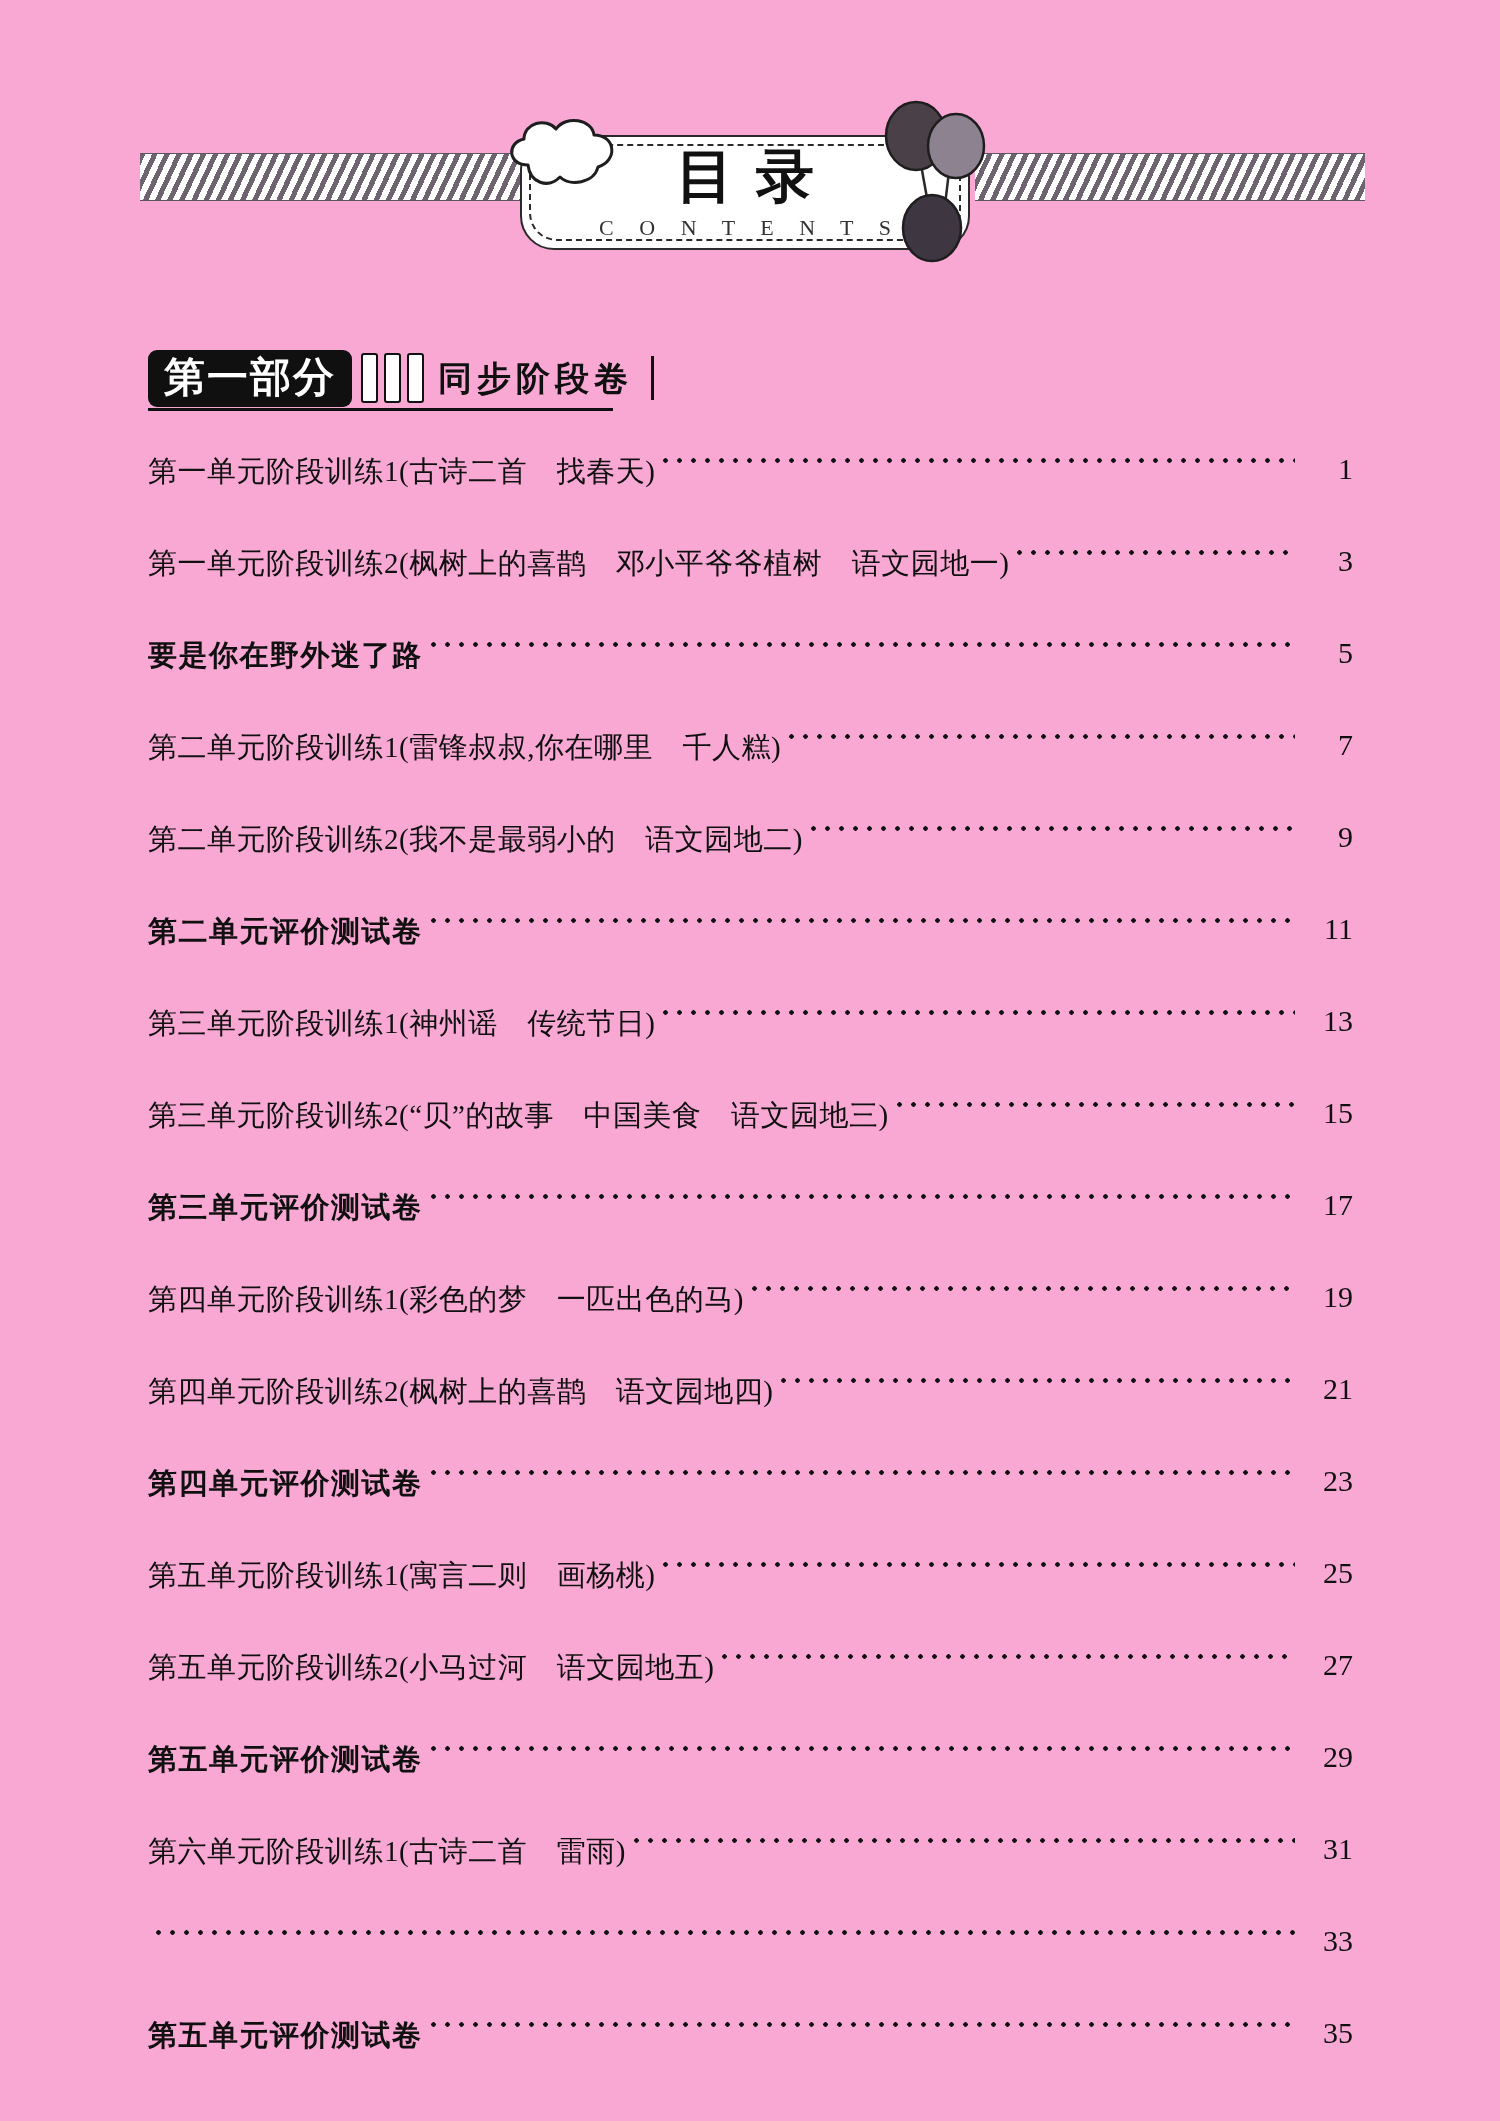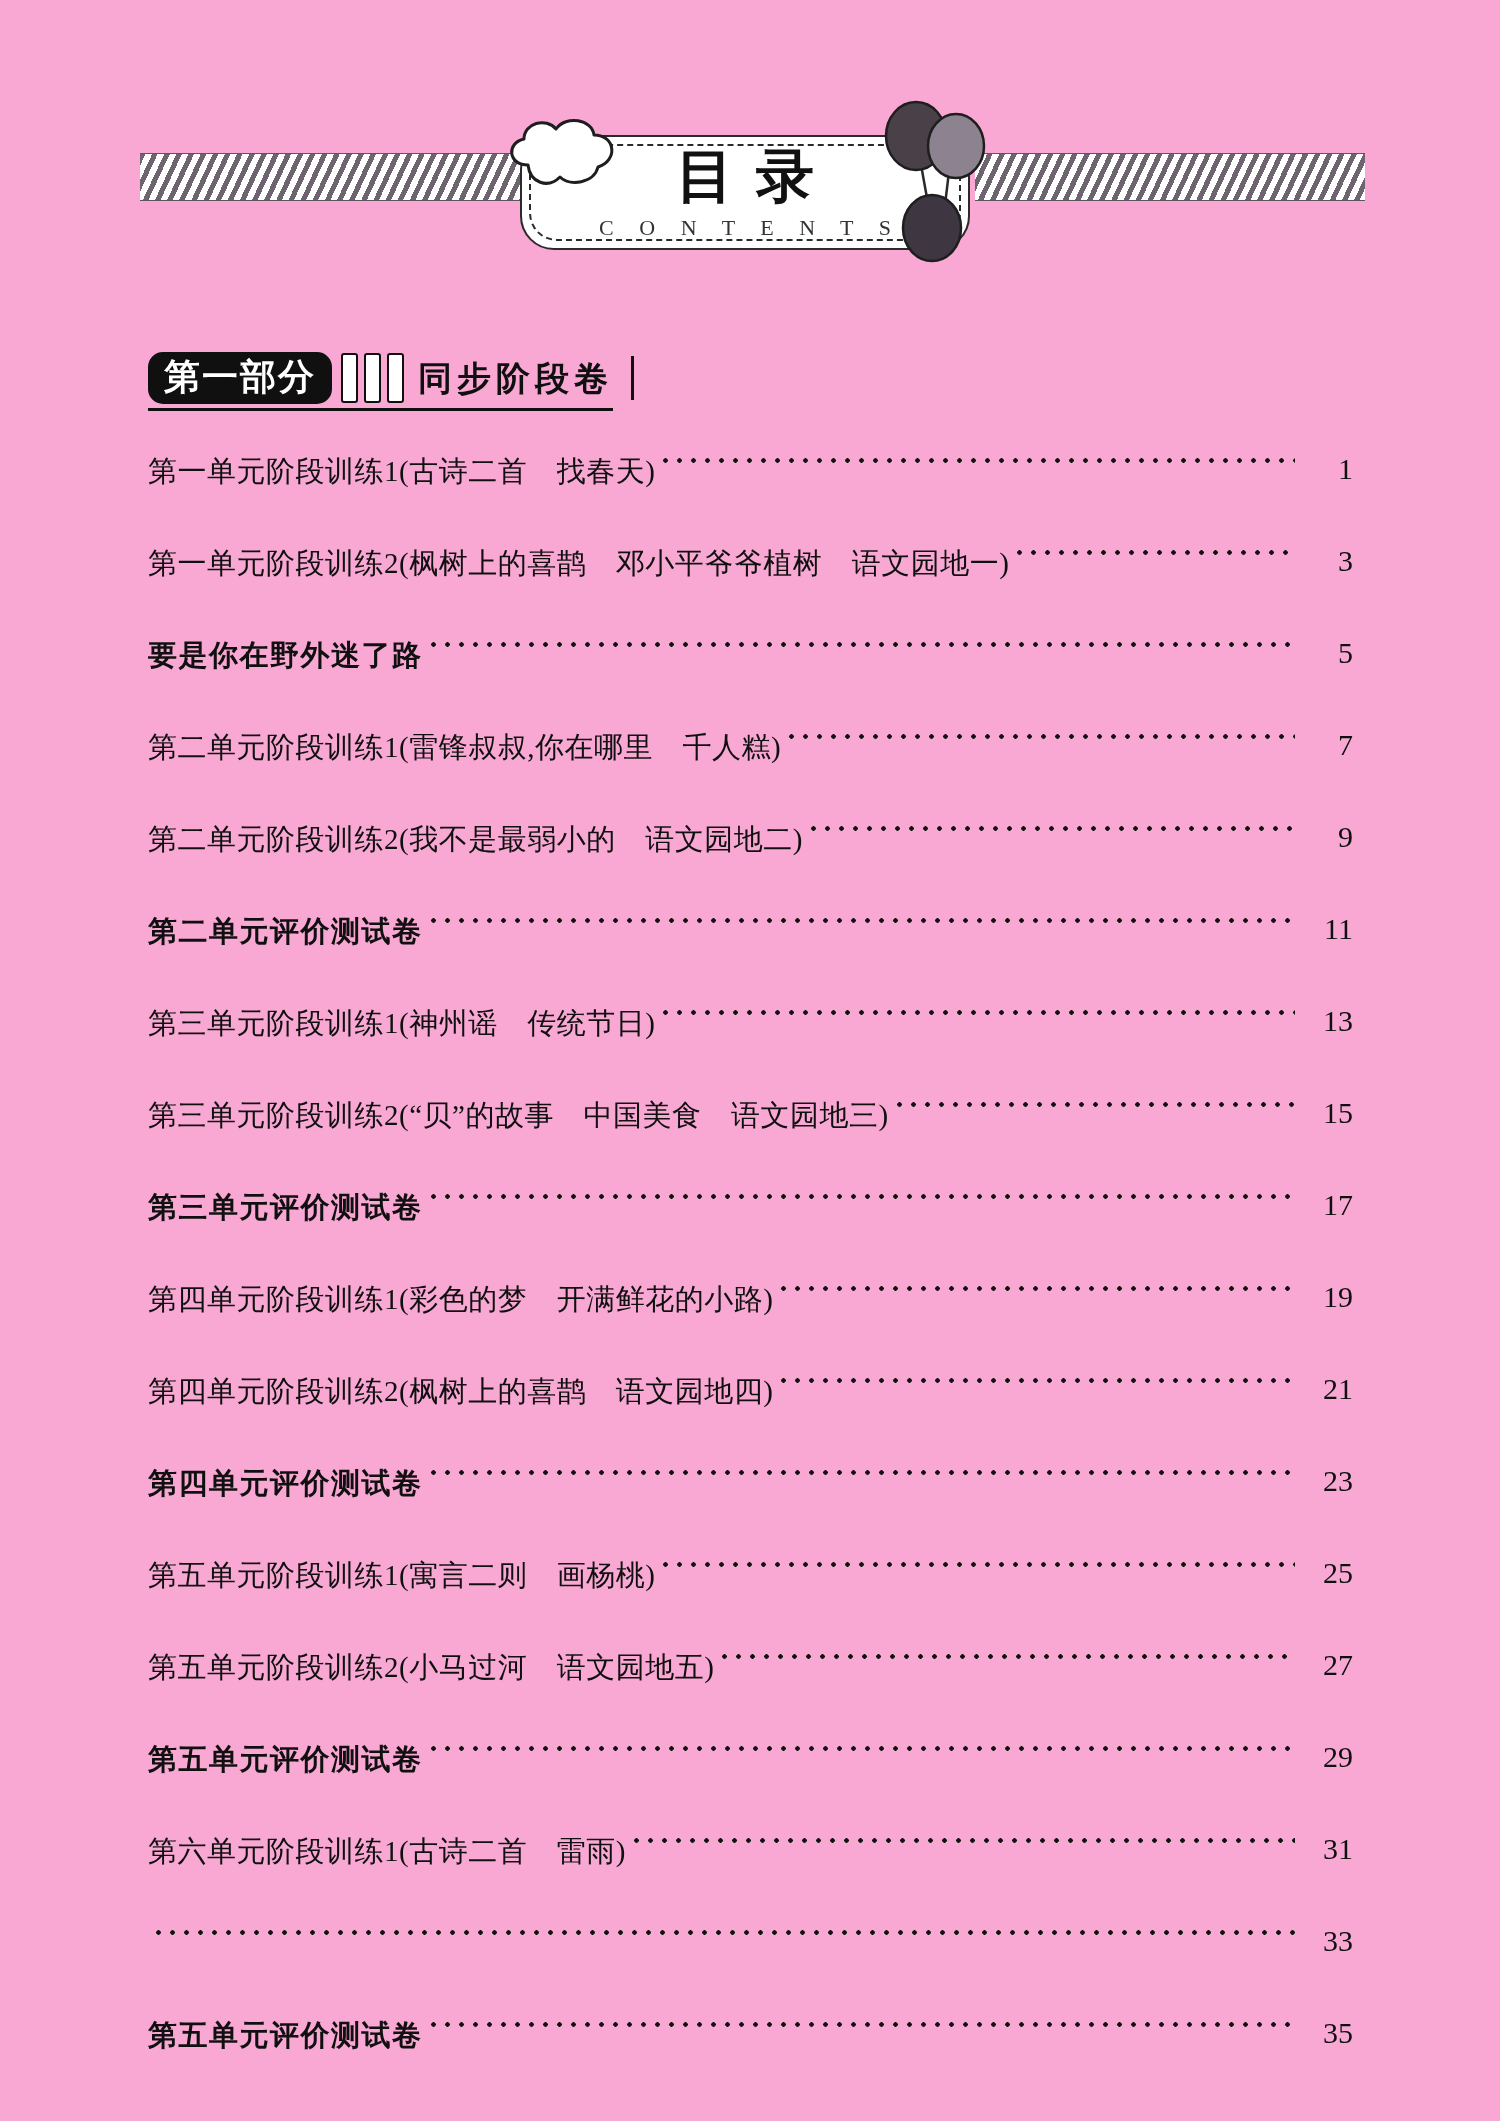--- a/index.html
+++ b/index.html
@@ -120,25 +120,25 @@
     left: 148px;
     top: 350px;
     display: flex;
     align-items: center;
     height: 56px;
   }
   .part-badge {
     background: #101010;
     color: #ffffff;
     font-family: "DejaVu Sans", "Liberation Sans", sans-serif;
-    font-size: 36px;
+    font-size: 41px;
     font-weight: bold;
     letter-spacing: 2px;
     padding: 7px 16px 9px 16px;
-    border-radius: 15px;
+    border-radius: 9px;
     line-height: 1;
   }
   .part-bars {
     display: flex;
     gap: 6px;
     margin-left: 9px;
     margin-right: 14px;
   }
   .part-bars i {
     display: block;
@@ -307,21 +307,21 @@
         <span class="toc-label">第三单元阶段训练2(“贝”的故事　中国美食　语文园地三)</span>
         <span class="toc-leader"></span>
         <span class="toc-page">15</span>
       </div>
       <div class="toc-row bold">
         <span class="toc-label">第三单元评价测试卷</span>
         <span class="toc-leader"></span>
         <span class="toc-page">17</span>
       </div>
       <div class="toc-row">
-        <span class="toc-label">第四单元阶段训练1(彩色的梦　开满鲜花的小路)</span>
+        <span class="toc-label">第四单元阶段训练1(彩色的梦　一匹出色的马)</span>
         <span class="toc-leader"></span>
         <span class="toc-page">19</span>
       </div>
       <div class="toc-row">
         <span class="toc-label">第四单元阶段训练2(枫树上的喜鹊　语文园地四)</span>
         <span class="toc-leader"></span>
         <span class="toc-page">21</span>
       </div>
       <div class="toc-row bold">
         <span class="toc-label">第四单元评价测试卷</span>

